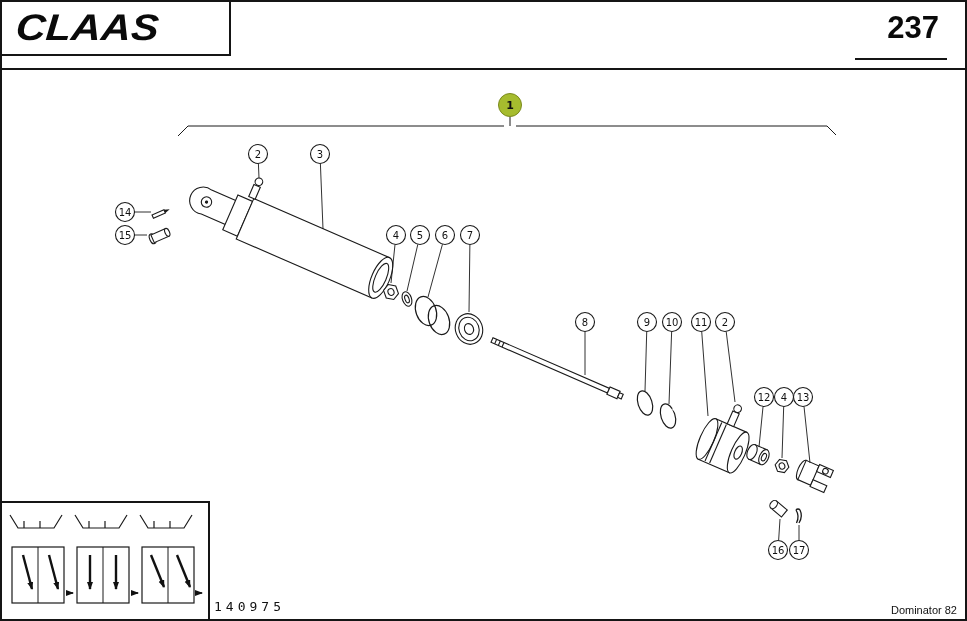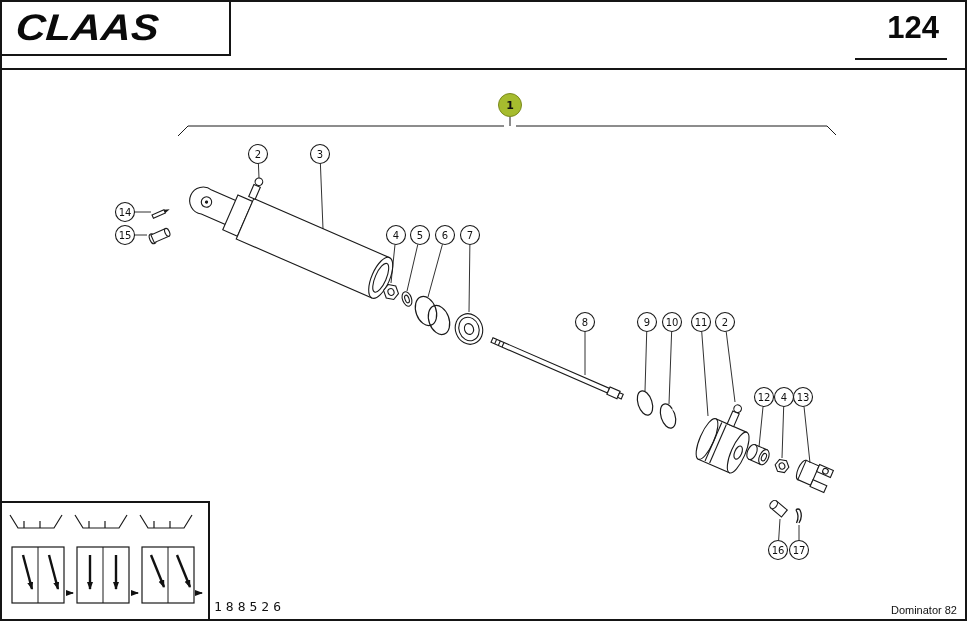--- a/index.html
+++ b/index.html
@@ -243,21 +243,21 @@
           <circle cx="797" cy="548" r="9.5" class="callout-circle"></circle>
           <text x="797" y="551.5" class="callout-text">17</text>
         </g>
       </g>
   </svg>
 
   <div class="header">
     <div class="logo-box">
       <span class="brand">CLAAS</span>
     </div>
-    <div class="page-number">124</div>
+    <div class="page-number">237</div>
     <div class="page-number-rule"></div>
   </div>
 
   <div class="legend">
     <svg width="204" height="113" viewBox="0 0 204 113">
       <defs>
         <marker id="ah" markerWidth="10" markerHeight="8" refX="7" refY="3" orient="auto" markerUnits="userSpaceOnUse">
           <path d="M0,0 L8,3 L0,6 Z" fill="#111"></path>
         </marker>
       </defs>
@@ -294,15 +294,15 @@
       <g class="panel">
         <rect x="140" y="44" width="52" height="56"></rect>
         <line class="mid" x1="166" y1="44" x2="166" y2="100"></line>
         <line class="arrow" x1="149" y1="52" x2="162" y2="84" marker-end="url(#ah)"></line>
         <line class="arrow" x1="175" y1="52" x2="188" y2="84" marker-end="url(#ah)"></line>
         <line class="arrow-small" x1="193" y1="90" x2="200" y2="90" marker-end="url(#ah)"></line>
       </g>
     </svg>
   </div>
 
-  <div class="doc-number">188526</div>
+  <div class="doc-number">140975</div>
   <div class="model-name">Dominator 82</div>
 </div>
 
 </body></html>

